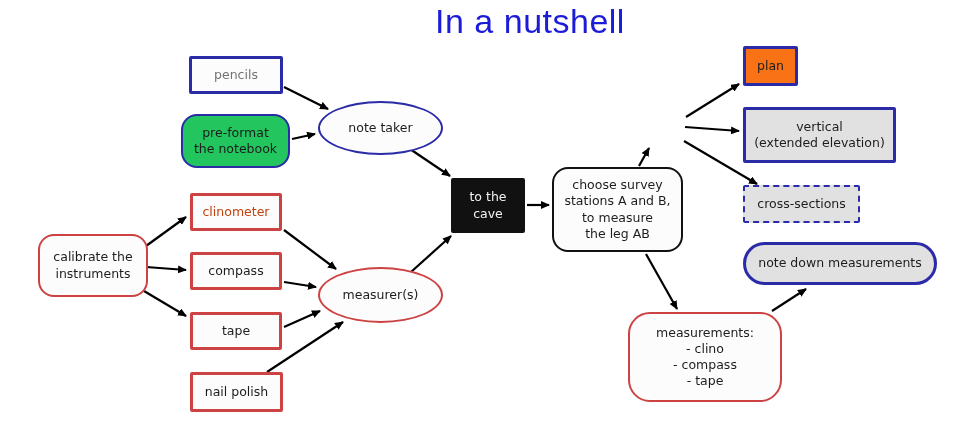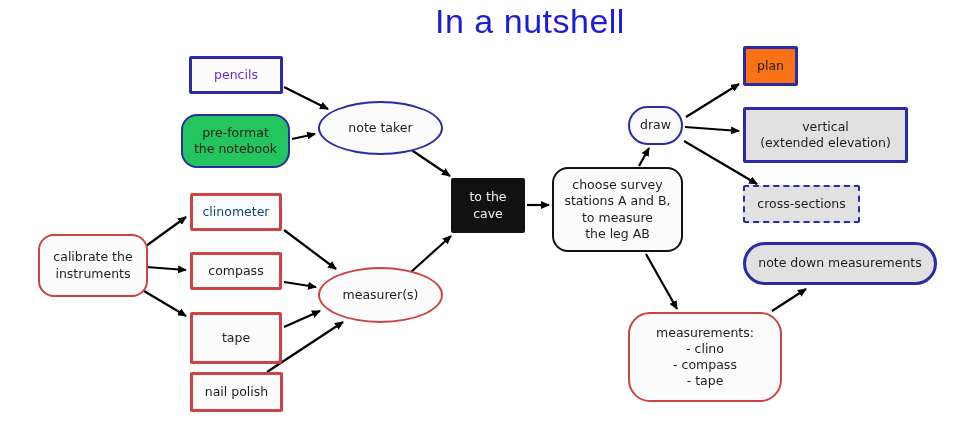--- a/index.html
+++ b/index.html
@@ -80,40 +80,39 @@
       <line x1="267" y1="372" x2="343" y2="322" marker-end="url(#ah)"></line>
       <line x1="411" y1="272" x2="451" y2="236" marker-end="url(#ah)"></line>
       <line x1="527" y1="205" x2="549" y2="205" marker-end="url(#ah)"></line>
       <line x1="639" y1="166" x2="649" y2="148" marker-end="url(#ah)"></line>
       <line x1="686" y1="117" x2="739" y2="84" marker-end="url(#ah)"></line>
       <line x1="685" y1="127" x2="739" y2="131" marker-end="url(#ah)"></line>
       <line x1="684" y1="141" x2="757" y2="184" marker-end="url(#ah)"></line>
       <line x1="646" y1="254" x2="677" y2="309" marker-end="url(#ah)"></line>
       <line x1="772" y1="311" x2="806" y2="289" marker-end="url(#ah)"></line>
     </svg>
-<div class="node rect" style="left: 189px; top: 56px; width: 94px; height: 38px; background: rgb(252, 252, 252); color: #6d28d9; border-color: rgb(43, 43, 168); border-width: 3px; border-style: solid;">pencils</div>
+<div class="node rect" style="left: 189px; top: 56px; width: 94px; height: 38px; background: rgb(252, 252, 252); color: #737373; border-color: rgb(43, 43, 168); border-width: 3px; border-style: solid;">pencils</div>
     <div class="node rounded" style="left: 181px; top: 114px; width: 109px; height: 54px; background: #22c55e; color: rgb(29, 29, 29); border-color: rgb(43, 43, 168); border-width: 2px; border-style: solid;">pre-format
 the notebook</div>
     <div class="node ellipse" style="left: 318px; top: 101px; width: 125px; height: 54px; background: rgb(252, 252, 252); color: rgb(29, 29, 29); border-color: rgb(43, 43, 168); border-width: 2px; border-style: solid;">note taker</div>
-    <div class="node rect" style="left: 190px; top: 193px; width: 92px; height: 38px; background: rgb(252, 252, 252); color: #0c4a6e; border-color: rgb(205, 66, 66); border-width: 3px; border-style: solid;">clinometer</div>
+    <div class="node rect" style="left: 190px; top: 193px; width: 92px; height: 38px; background: rgb(252, 252, 252); color: #c2410c; border-color: rgb(205, 66, 66); border-width: 3px; border-style: solid;">clinometer</div>
     <div class="node rounded" style="left: 38px; top: 234px; width: 110px; height: 63px; background: rgb(252, 252, 252); color: rgb(29, 29, 29); border-color: rgb(205, 66, 66); border-width: 2px; border-style: solid;">calibrate the
 instruments</div>
     <div class="node rect" style="left: 190px; top: 252px; width: 92px; height: 38px; background: rgb(252, 252, 252); color: rgb(29, 29, 29); border-color: rgb(205, 66, 66); border-width: 3px; border-style: solid;">compass</div>
-    <div class="node rect" style="left: 190px; top: 312px; width: 92px; height: 52px; background: rgb(252, 252, 252); color: rgb(29, 29, 29); border-color: rgb(205, 66, 66); border-width: 3px; border-style: solid;">tape</div>
+    <div class="node rect" style="left: 190px; top: 312px; width: 92px; height: 38px; background: rgb(252, 252, 252); color: rgb(29, 29, 29); border-color: rgb(205, 66, 66); border-width: 3px; border-style: solid;">tape</div>
     <div class="node rect" style="left: 190px; top: 372px; width: 93px; height: 40px; background: rgb(252, 252, 252); color: rgb(29, 29, 29); border-color: rgb(205, 66, 66); border-width: 3px; border-style: solid;">nail polish</div>
     <div class="node ellipse" style="left: 318px; top: 267px; width: 125px; height: 56px; background: rgb(252, 252, 252); color: rgb(29, 29, 29); border-color: rgb(205, 66, 66); border-width: 2px; border-style: solid;">measurer(s)</div>
     <div class="node rect" style="left: 451px; top: 178px; width: 74px; height: 55px; background: rgb(17, 17, 17); color: rgb(242, 242, 242); border-color: transparent; border-width: 0px; border-style: none;">to the
 cave</div>
     <div class="node rounded" style="left: 552px; top: 167px; width: 131px; height: 85px; background: rgb(252, 252, 252); color: rgb(29, 29, 29); border-color: rgb(17, 17, 17); border-width: 2px; border-style: solid;">choose survey
 stations A and B,
 to measure
 the leg AB</div>
-    <div class="node stadium" style="left: 628px; top: 106px; width: 55px; height: 39px; background: rgb(252, 252, 252); color: rgb(29, 29, 29); border-color: rgb(43, 43, 168); border-width: 2px; border-style: solid;">draw</div>
     <div class="node rect" style="left: 743px; top: 46px; width: 55px; height: 40px; background: #f97316; color: rgb(29, 29, 29); border-color: rgb(43, 43, 168); border-width: 3px; border-style: solid;">plan</div>
-    <div class="node rect" style="left: 743px; top: 107px; width: 165px; height: 56px; background: rgb(225, 225, 225); color: rgb(29, 29, 29); border-color: rgb(43, 43, 168); border-width: 3px; border-style: solid;">vertical
+    <div class="node rect" style="left: 743px; top: 107px; width: 153px; height: 56px; background: rgb(225, 225, 225); color: rgb(29, 29, 29); border-color: rgb(43, 43, 168); border-width: 3px; border-style: solid;">vertical
 (extended elevation)</div>
     <div class="node rect" style="left: 743px; top: 185px; width: 117px; height: 38px; background: rgb(225, 225, 225); color: rgb(29, 29, 29); border-color: rgb(43, 43, 168); border-width: 2px; border-style: dashed;">cross-sections</div>
     <div class="node stadium" style="left: 743px; top: 242px; width: 194px; height: 43px; background: rgb(225, 225, 225); color: rgb(29, 29, 29); border-color: rgb(43, 43, 168); border-width: 3px; border-style: solid;">note down measurements</div>
     <div class="node rounded20" style="left: 628px; top: 312px; width: 154px; height: 90px; background: rgb(252, 252, 252); color: rgb(29, 29, 29); border-color: rgb(205, 66, 66); border-width: 2px; border-style: solid;">measurements:
 - clino
 - compass
 - tape</div>
   </div>
 
 </body></html>

